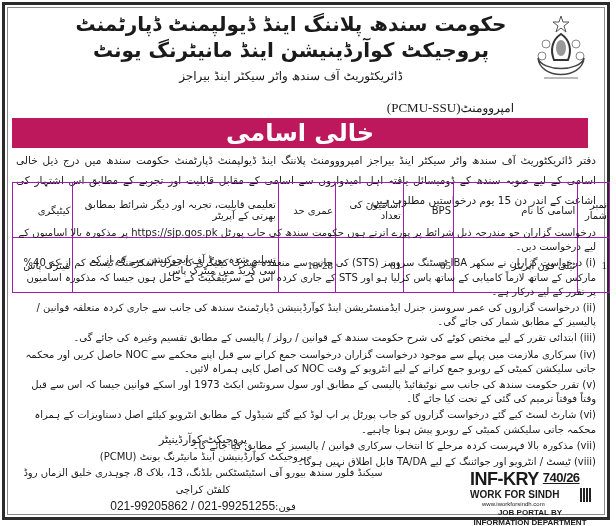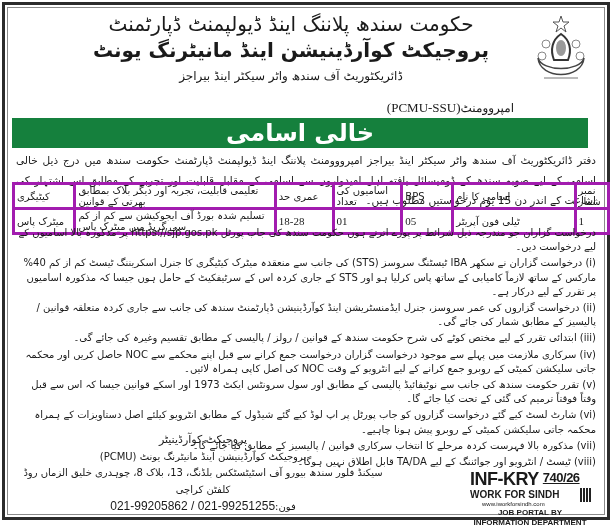--- a/index.html
+++ b/index.html
@@ -10,43 +10,43 @@
   }
   .ad-inner {
     position: absolute; left: 2px; top: 2px; right: 2px; bottom: 2px;
     border: 1px solid #8a8a8a;
   }
   .rtl { direction: rtl; unicode-bidi: embed; }
 
   
   .header { position: absolute; left: 0; right: 0; top: 0; height: 110px; }
   .logo { position: absolute; right: 12px; top: 6px; width: 62px; height: 78px; }
-  .title1 { position: absolute; left: 60px; right: 90px; top: 4px; text-align: center; font-size: 20px; font-weight: normal; line-height: 24px; }
+  .title1 { position: absolute; left: 60px; right: 90px; top: 4px; text-align: center; font-size: 20px; font-weight: bold; line-height: 24px; }
   .title2 { position: absolute; left: 60px; right: 90px; top: 30px; text-align: center; font-size: 20px; font-weight: bold; line-height: 24px; }
   .subtitle1 { position: absolute; left: 60px; right: 90px; top: 60px; text-align: center; font-size: 12px; line-height: 16px; font-family: "DejaVu Serif", serif; }
   .subtitle2 { position: absolute; left: 60px; right: 90px; top: 92px; text-align: right; font-size: 12px; line-height: 16px; font-family: "DejaVu Serif", serif; }
   .subtitle2 .abbr { font-family: "Liberation Serif", serif; font-size: 13px; }
 
   
   .banner {
     position: absolute; left: 4px; right: 16px; top: 110px; height: 30px;
-    background: #15803d; color: #ffffff; text-align: center;
+    background: #be185d; color: #ffffff; text-align: center;
     font-size: 24px; font-weight: bold; line-height: 30px;
   }
 
   
   .intro { position: absolute; left: 8px; right: 8px; top: 142px; font-size: 10.5px; line-height: 20px; text-align: justify; }
 
   
   table.jobs {
     position: absolute; left: 4px; top: 174px; width: 598px;
     border-collapse: collapse; font-size: 10px; direction: rtl;
   }
   table.jobs th, table.jobs td {
-    border: 3px solid #a21caf; text-align: left; padding: 0 2px; height: 19px; font-weight: normal;
+    border: 1px solid #a21caf; text-align: right; padding: 16px 2px; height: 19px; font-weight: normal;
   }
   table.jobs td.num { font-family: "Liberation Serif", serif; font-size: 11px; margin-top: 12px; }
 
   
   .notes { position: absolute; left: 8px; right: 8px; top: 218px; font-size: 10px; line-height: 14.2px; }
   .notes p { margin: 0 0 2px 0; }
 
   
   .contact { position: absolute; left: 10px; width: 370px; top: 424px; text-align: center; font-size: 10px; line-height: 16.5px; }
   .contact .head { font-size: 11px; }
@@ -91,21 +91,21 @@
     <div class="intro rtl">دفتر ڈائریکٹوریٹ آف سندھ واٹر سیکٹر اینڈ بیراجز امپرووومنٹ پلاننگ اینڈ ڈیولپمنٹ ڈپارٹمنٹ حکومت سندھ میں درج ذیل خالی اسامی کے لیے صوبہ سندھ کے ڈومیسائل یافتہ اہل امیدواروں سے اسامی کے مقابل قابلیت اور تجربے کے مطابق اس اشتہار کی اشاعت کے اندر دن 15 یوم درخواستیں مطلوب ہیں۔</div>
 
     <table class="jobs">
       <thead>
         <tr>
           <th style="width:27px">نمبر شمار</th>
           <th style="width:126px">اسامی کا نام</th>
           <th style="width:47px">BPS</th>
           <th style="width:65px">اسامیوں کی تعداد</th>
           <th style="width:54px">عمری حد</th>
-          <th style="width:212px">تعلیمی قابلیت، تجربہ اور دیگر بلاک بمطابق بھرتی کے قوانین</th>
+          <th style="width:212px">تعلیمی قابلیت، تجربہ اور دیگر شرائط بمطابق بھرتی کے آپریٹر</th>
           <th style="width:57px">کیٹیگری</th>
         </tr>
       </thead>
       <tbody>
         <tr>
           <td class="num">1</td>
           <td>ٹیلی فون آپریٹر</td>
           <td class="num">05</td>
           <td class="num">01</td>
           <td class="num">18-28</td>

